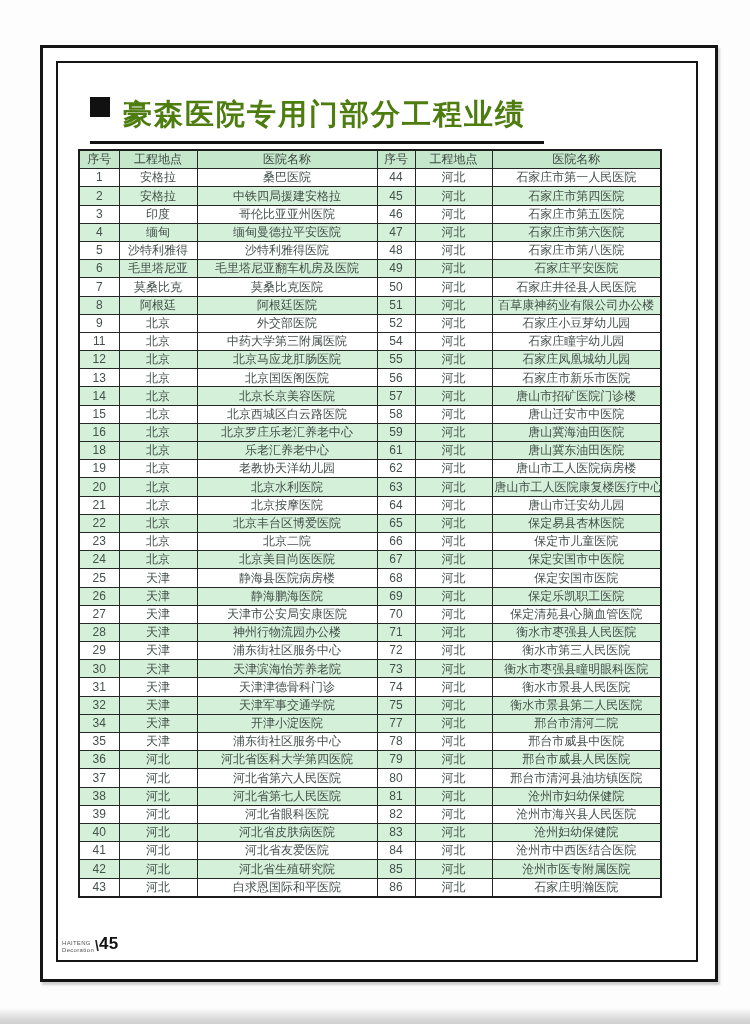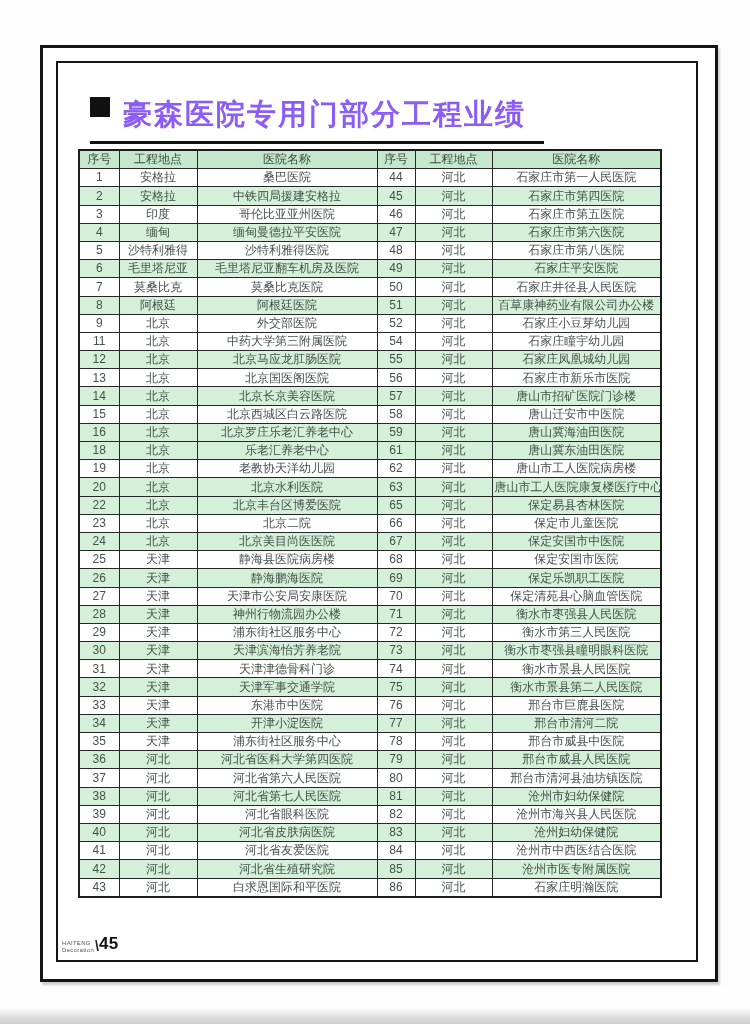--- a/index.html
+++ b/index.html
@@ -24,21 +24,21 @@
   .title-wrap{
     position:absolute;left:32px;top:32px;
     display:inline-block;border-bottom:3px solid #111;
     padding:0 18px 6px 0;white-space:nowrap;
   }
   .title-square{
     display:inline-block;width:20px;height:20px;background:#111;
     margin-right:13px;vertical-align:2px;
   }
   .title-text{
-    font-size:29px;font-weight:bold;color:#8b5cf6;
+    font-size:29px;font-weight:bold;color:#4d7c0f;
     letter-spacing:2px;vertical-align:middle;
   }
   .projects-table{
     position:absolute;left:20px;top:86px;
     border-collapse:collapse;table-layout:fixed;
     width:584px;
   }
   .projects-table td,.projects-table th{
     border:1px solid #262626;
     height:17.2px;padding:0 2px;
@@ -226,20 +226,28 @@
             <td>唐山市工人医院病房楼</td>
           </tr>
           <tr class="stripe">
             <td>20</td>
             <td>北京</td>
             <td>北京水利医院</td>
             <td>63</td>
             <td>河北</td>
             <td>唐山市工人医院康复楼医疗中心</td>
           </tr>
+          <tr>
+            <td>21</td>
+            <td>北京</td>
+            <td>北京按摩医院</td>
+            <td>64</td>
+            <td>河北</td>
+            <td>唐山市迁安幼儿园</td>
+          </tr>
           <tr class="stripe">
             <td>22</td>
             <td>北京</td>
             <td>北京丰台区博爱医院</td>
             <td>65</td>
             <td>河北</td>
             <td>保定易县杏林医院</td>
           </tr>
           <tr>
             <td>23</td>
@@ -313,28 +321,20 @@
             <td>河北</td>
             <td>衡水市景县人民医院</td>
           </tr>
           <tr class="stripe">
             <td>32</td>
             <td>天津</td>
             <td>天津军事交通学院</td>
             <td>75</td>
             <td>河北</td>
             <td>衡水市景县第二人民医院</td>
-          </tr>
-          <tr>
-            <td>33</td>
-            <td>天津</td>
-            <td>东港市中医院</td>
-            <td>76</td>
-            <td>河北</td>
-            <td>邢台市巨鹿县医院</td>
           </tr>
           <tr class="stripe">
             <td>34</td>
             <td>天津</td>
             <td>开津小淀医院</td>
             <td>77</td>
             <td>河北</td>
             <td>邢台市清河二院</td>
           </tr>
           <tr>

